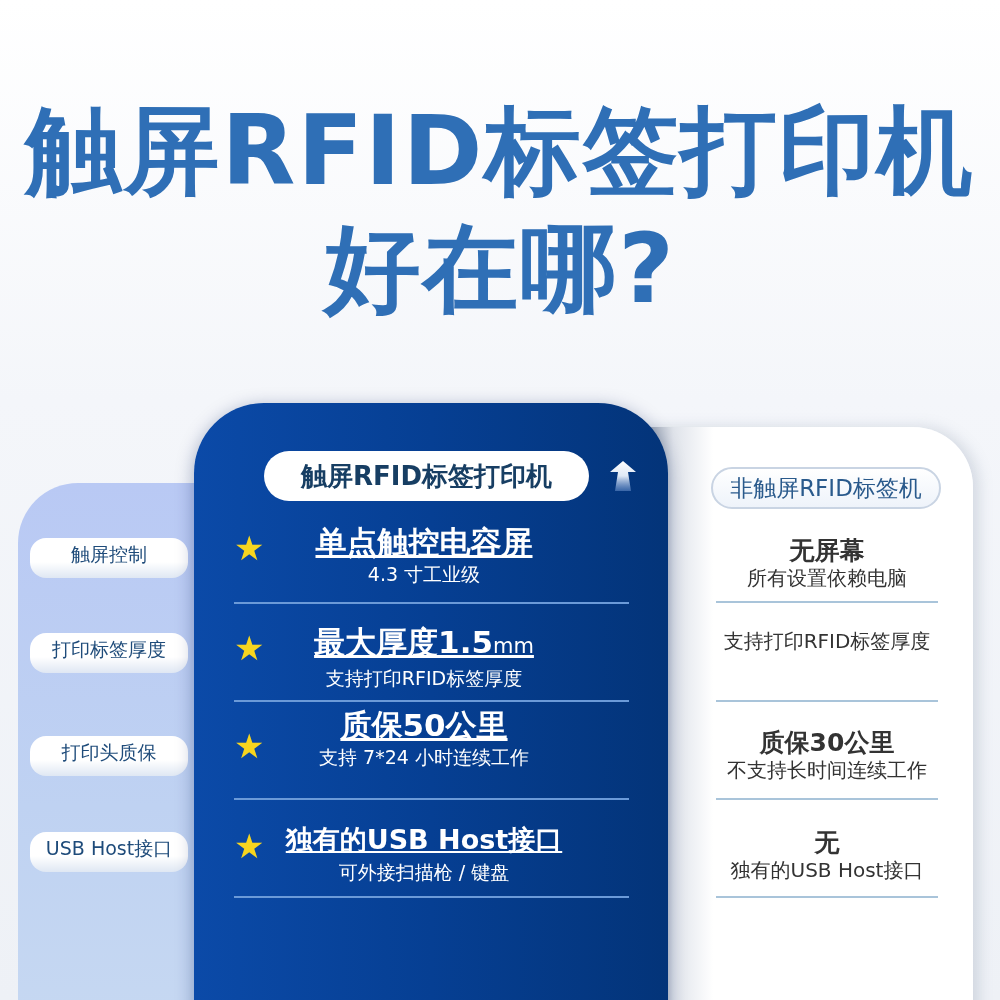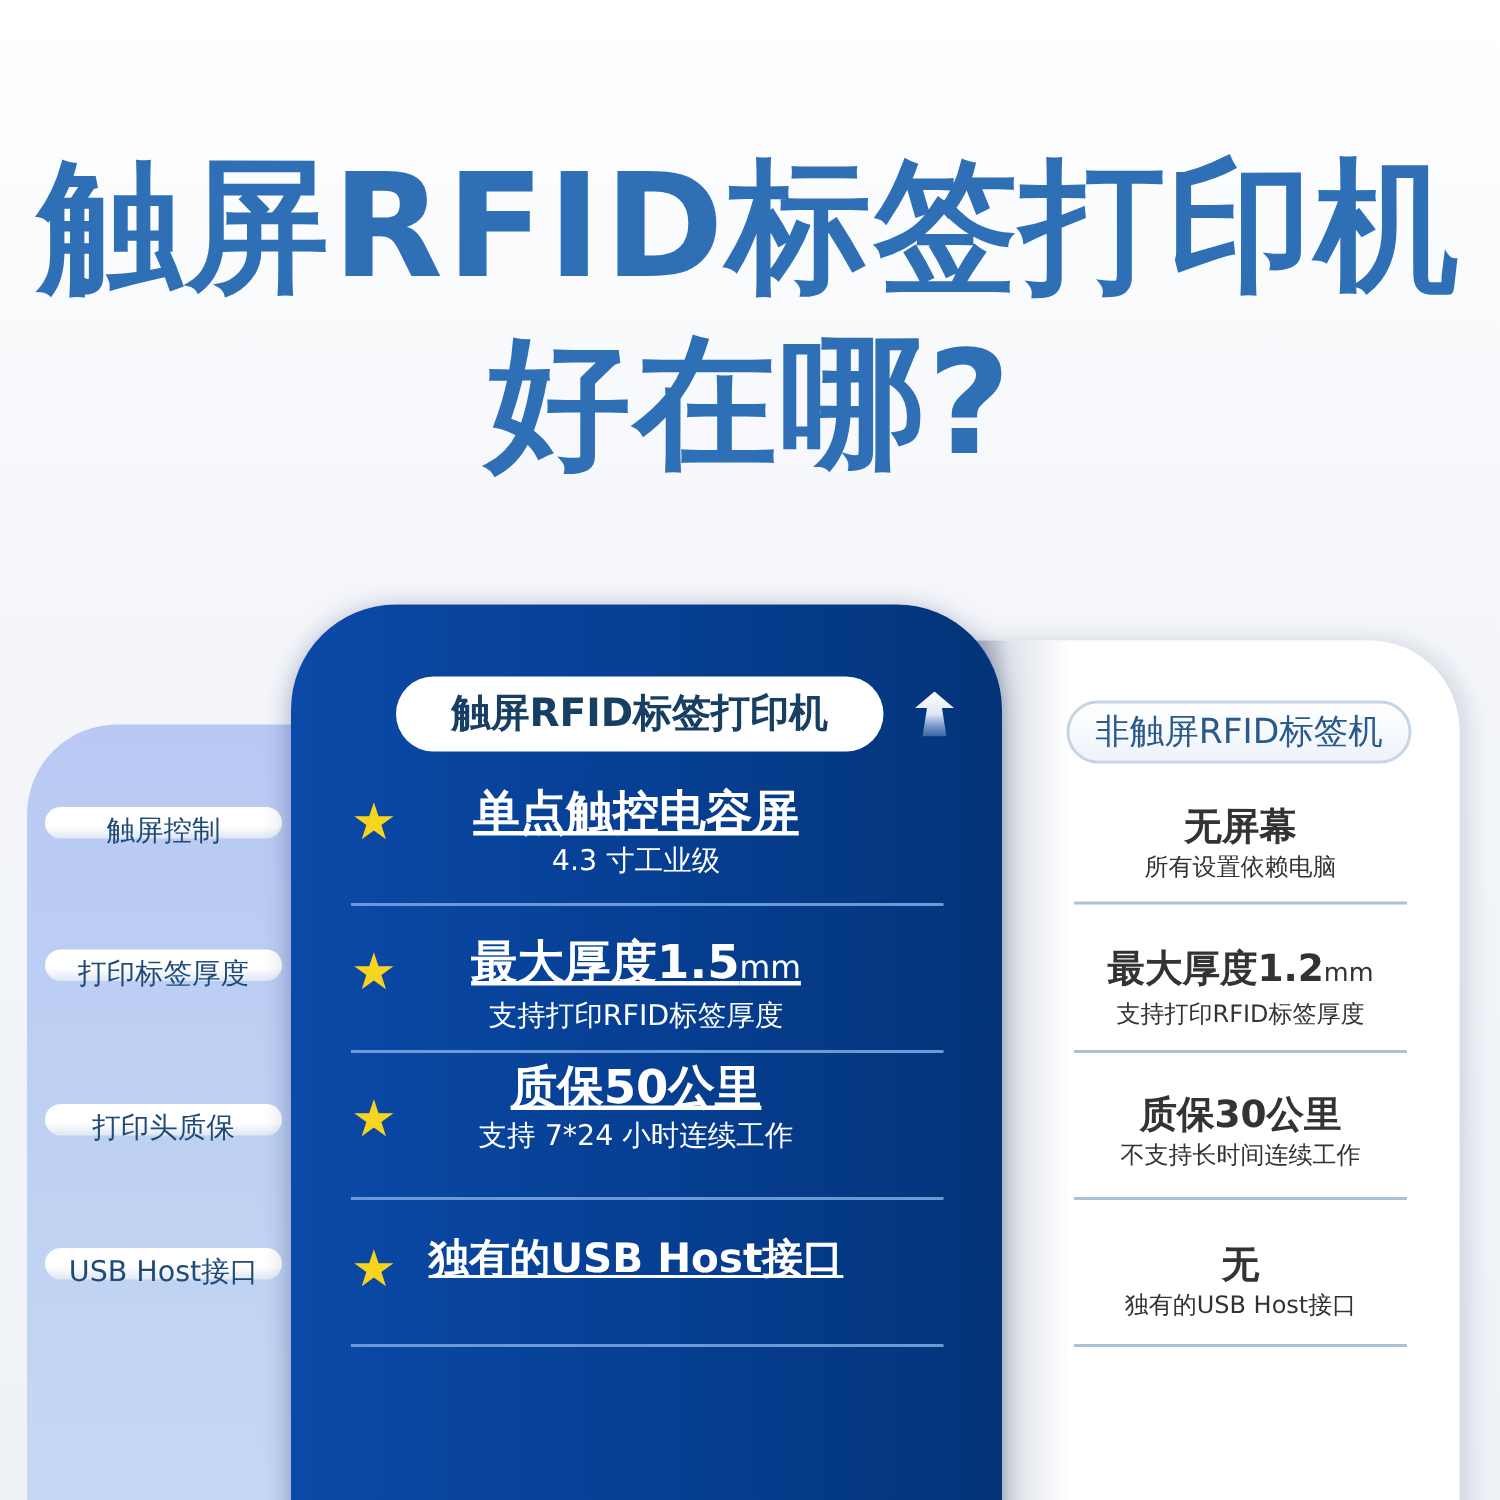--- a/index.html
+++ b/index.html
@@ -16,21 +16,21 @@
   }
   .title .line2 { display: block; }
 
   
   .left-col {
     position: absolute; left: 18px; top: 483px; width: 185px; height: 540px;
     background: linear-gradient(180deg, #b9c9f4 0%, #bfd2f2 60%, #c6d8f2 100%);
     border-top-left-radius: 60px;
   }
   .left-pill {
-    position: absolute; left: 12px; width: 158px; height: 21px;
+    position: absolute; left: 12px; width: 158px; height: 40px;
     border-radius: 16px;
     background: linear-gradient(180deg, #ffffff 0%, #ffffff 60%, #dfe7f3 100%);
     color: #1e4b7a; font-size: 19px; text-align: center; line-height: 32px;
   }
 
   
   .right-col {
     position: absolute; left: 640px; top: 427px; width: 333px; height: 600px;
     background: linear-gradient(90deg, #8b96a6 0%, #dfe3ea 10%, #ffffff 22%, #ffffff 100%);
     border-top-right-radius: 60px;
@@ -39,21 +39,21 @@
   .right-pill {
     position: absolute; left: 71px; top: 40px; width: 230px; height: 42px;
     border-radius: 21px;
     background: linear-gradient(180deg, #ffffff 0%, #eef3fa 100%);
     border: 2px solid #c9d4e3;
     color: #2a5a8c; font-size: 23px; text-align: center; line-height: 38px;
   }
   .r-row { position: absolute; left: 76px; width: 222px; text-align: center; color: #333; }
   .r-main { font-size: 25px; font-weight: bold; line-height: 32px; color: #333; }
   .r-main small { font-size: 17px; font-weight: normal; }
-  .r-sub { font-size: 16px; line-height: 22px; color: #333; }
+  .r-sub { font-size: 20px; line-height: 22px; color: #333; }
   .r-div { position: absolute; left: 76px; width: 222px; height: 2px; background: #a9c4da; }
 
   
   .center-col {
     position: absolute; left: 194px; top: 403px; width: 474px; height: 620px;
     background: linear-gradient(90deg, #0b4aa8 0%, #063f93 50%, #033479 100%);
     border-top-left-radius: 70px; border-top-right-radius: 70px;
     box-shadow: 0 4px 18px rgba(0,30,90,0.35);
   }
   .center-pill {
@@ -89,21 +89,20 @@
 <div class="right-col">
   <div class="right-pill">非触屏RFID标签机</div>
 
   <div class="r-row" style="top:108px">
     <div class="r-main"><span>无屏幕</span></div>
     <div class="r-sub">所有设置依赖电脑</div>
   </div>
   <div class="r-div" style="top:174px"></div>
 
   <div class="r-row" style="top:203px">
-    <div class="r-main"><span>最大厚度1.2</span><small>mm</small></div>
     <div class="r-sub">支持打印RFID标签厚度</div>
   </div>
   <div class="r-div" style="top:273px"></div>
 
   <div class="r-row" style="top:300px">
     <div class="r-main"><span>质保30公里</span></div>
     <div class="r-sub">不支持长时间连续工作</div>
   </div>
   <div class="r-div" style="top:371px"></div>
 
@@ -144,15 +143,16 @@
   <div class="c-star" style="top:326px">★</div>
   <div class="c-text" style="top:303px">
     <div class="c-main">质保50公里</div>
     <div class="c-sub">支持 7*24 小时连续工作</div>
   </div>
   <div class="c-div" style="top:395px"></div>
 
   <div class="c-star" style="top:426px">★</div>
   <div class="c-text" style="top:418px">
     <div class="c-main" style="font-size:27px">独有的USB Host接口</div>
+    <div class="c-sub">可外接扫描枪 / 键盘</div>
   </div>
   <div class="c-div" style="top:493px"></div>
 </div>
 
 </body></html>

